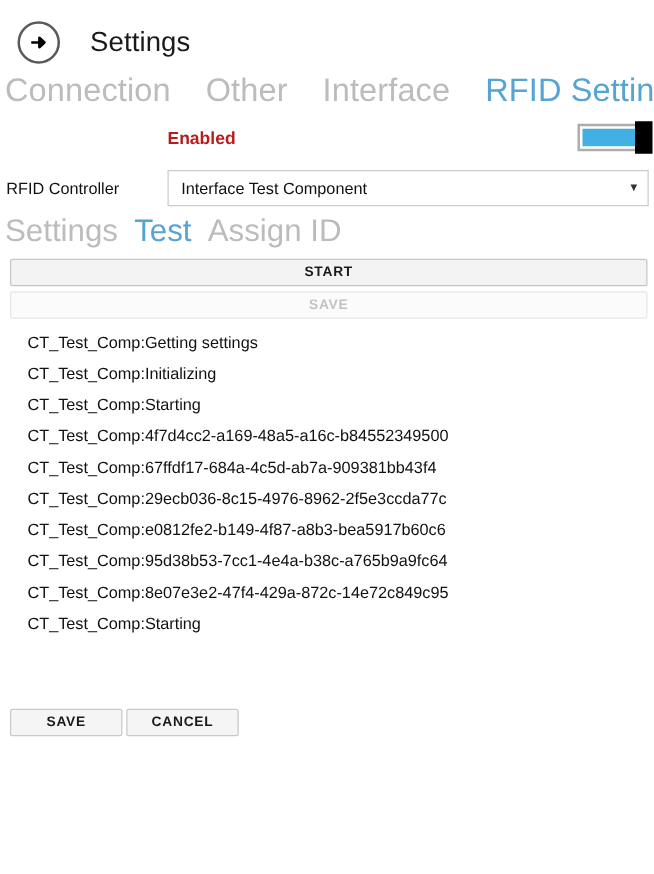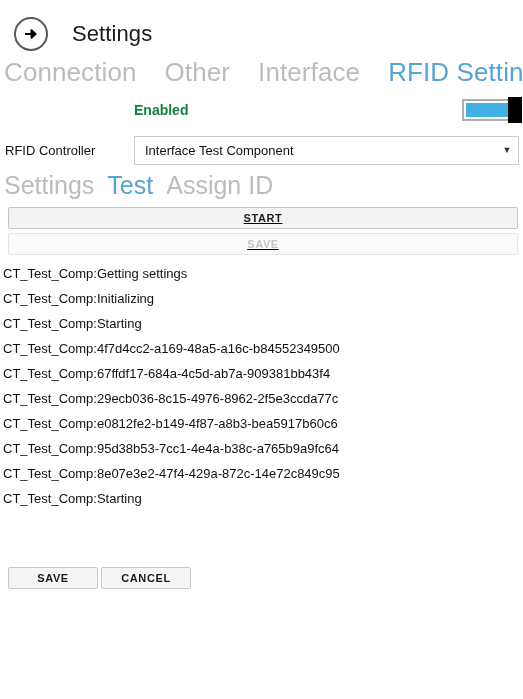--- a/index.html
+++ b/index.html
@@ -70,21 +70,21 @@
     position: relative;
     height: 32px;
     margin-top: 10px;
   }
   .enabled-label {
     position: absolute;
     left: 134px;
     top: 4px;
     font-size: 14px;
     font-weight: bold;
-    color: #15803d;
+    color: #b91c1c;
   }
   .toggle {
     position: absolute;
     right: 3px;
     top: 1px;
     width: 58px;
     height: 22px;
     border: 2px solid #adadad;
     background: #ffffff;
     box-sizing: border-box;
@@ -162,21 +162,21 @@
     font-size: 25px;
     font-weight: 300;
     color: #bcbcbc;
     cursor: pointer;
     white-space: nowrap;
     line-height: 1.15;
   }
   .subtab.active { color: #57a4d4; }
 
   
-  .actions { padding: 7px 5px 0 8px; text-decoration: underline; }
+  .actions { padding: 7px 5px 0 8px; }
   .wide-btn {
     display: block;
     width: 100%;
     height: 22px;
     box-sizing: border-box;
     text-align: center;
     font-size: 11px;
     font-weight: bold;
     letter-spacing: 0.6px;
     line-height: 20px;
@@ -192,21 +192,21 @@
   }
   .wide-btn.disabled {
     background: #fbfbfb;
     border: 1px solid #e6e6e6;
     color: #c3c3c3;
     cursor: default;
   }
 
   
   .log {
-    padding: 8px 0 0 3px;
+    padding: 8px 0 0 22px;
   }
   .log-item {
     font-size: 13px;
     color: #111111;
     line-height: 1;
     margin-bottom: 12px;
     white-space: nowrap;
   }
 
   

